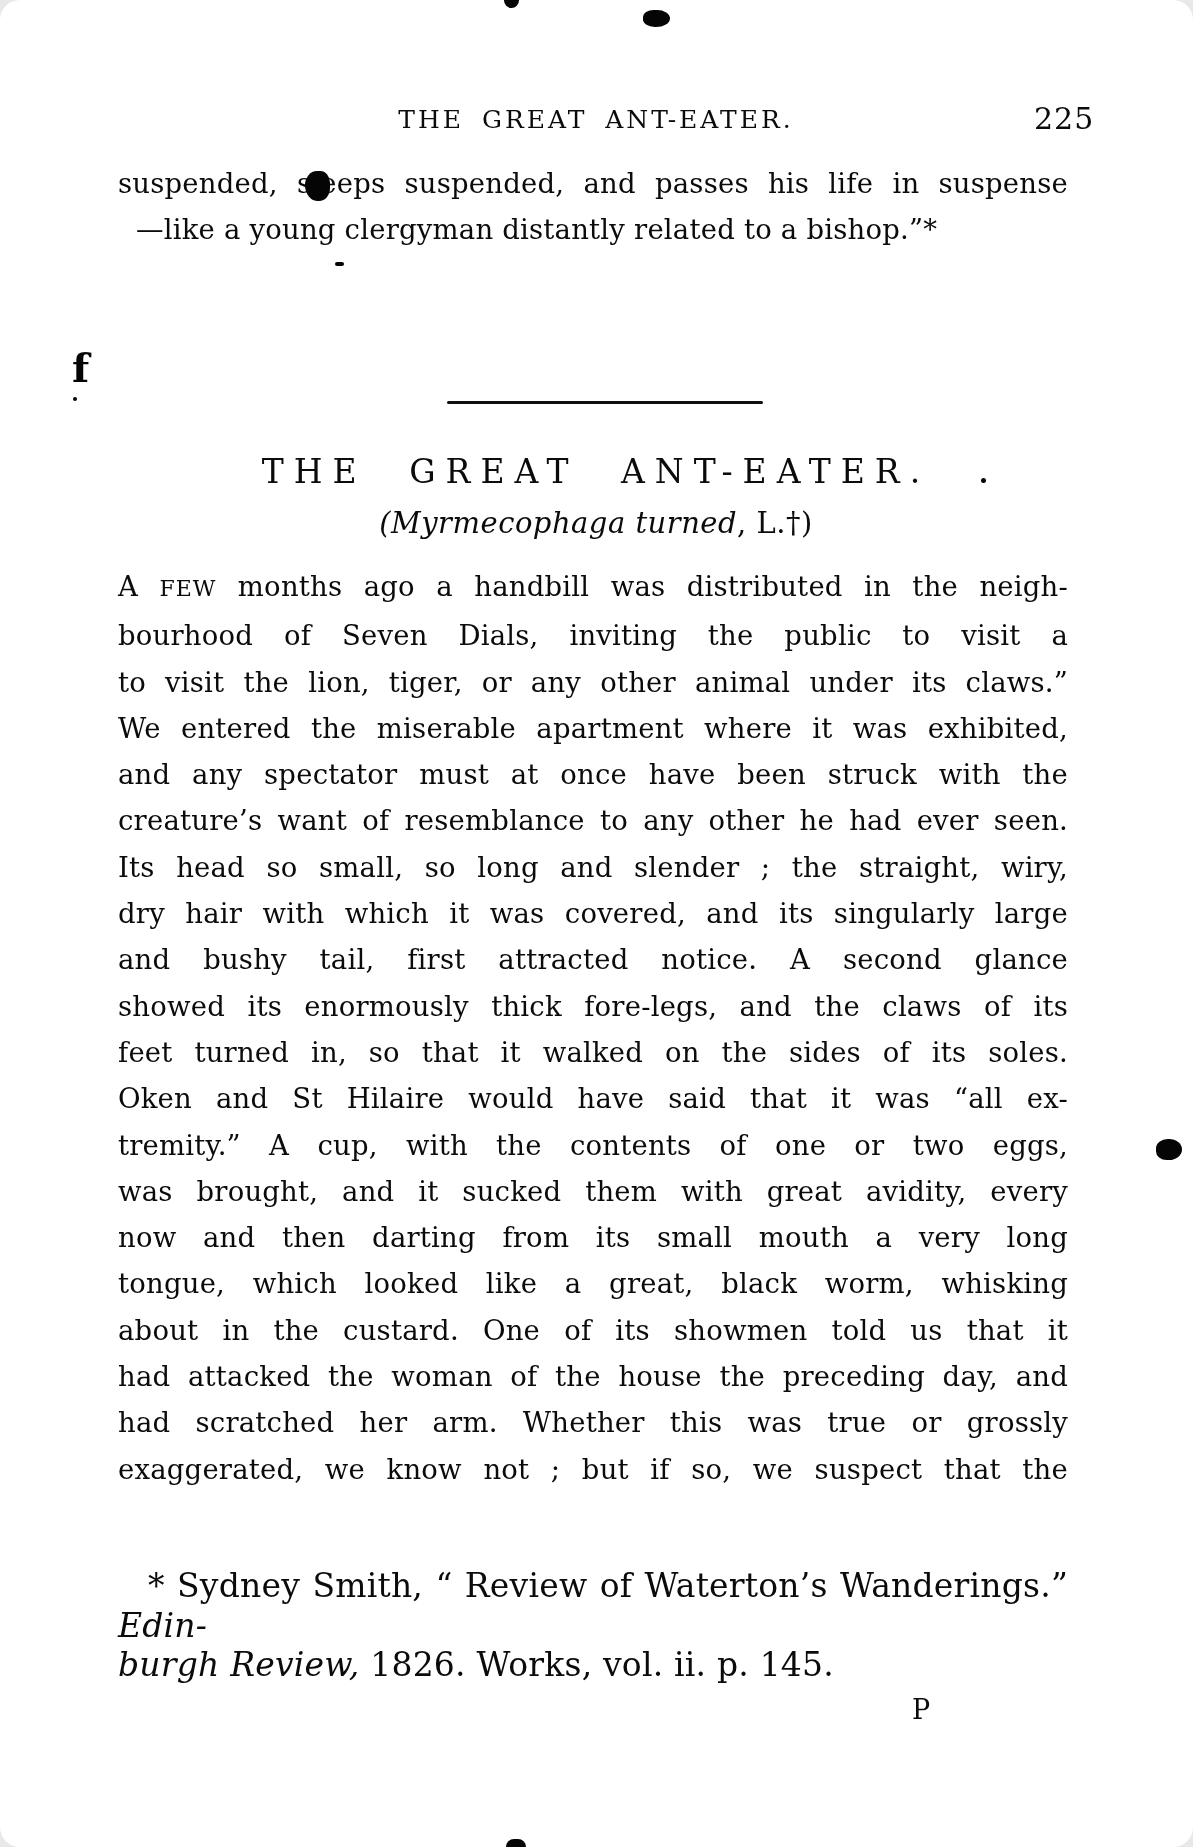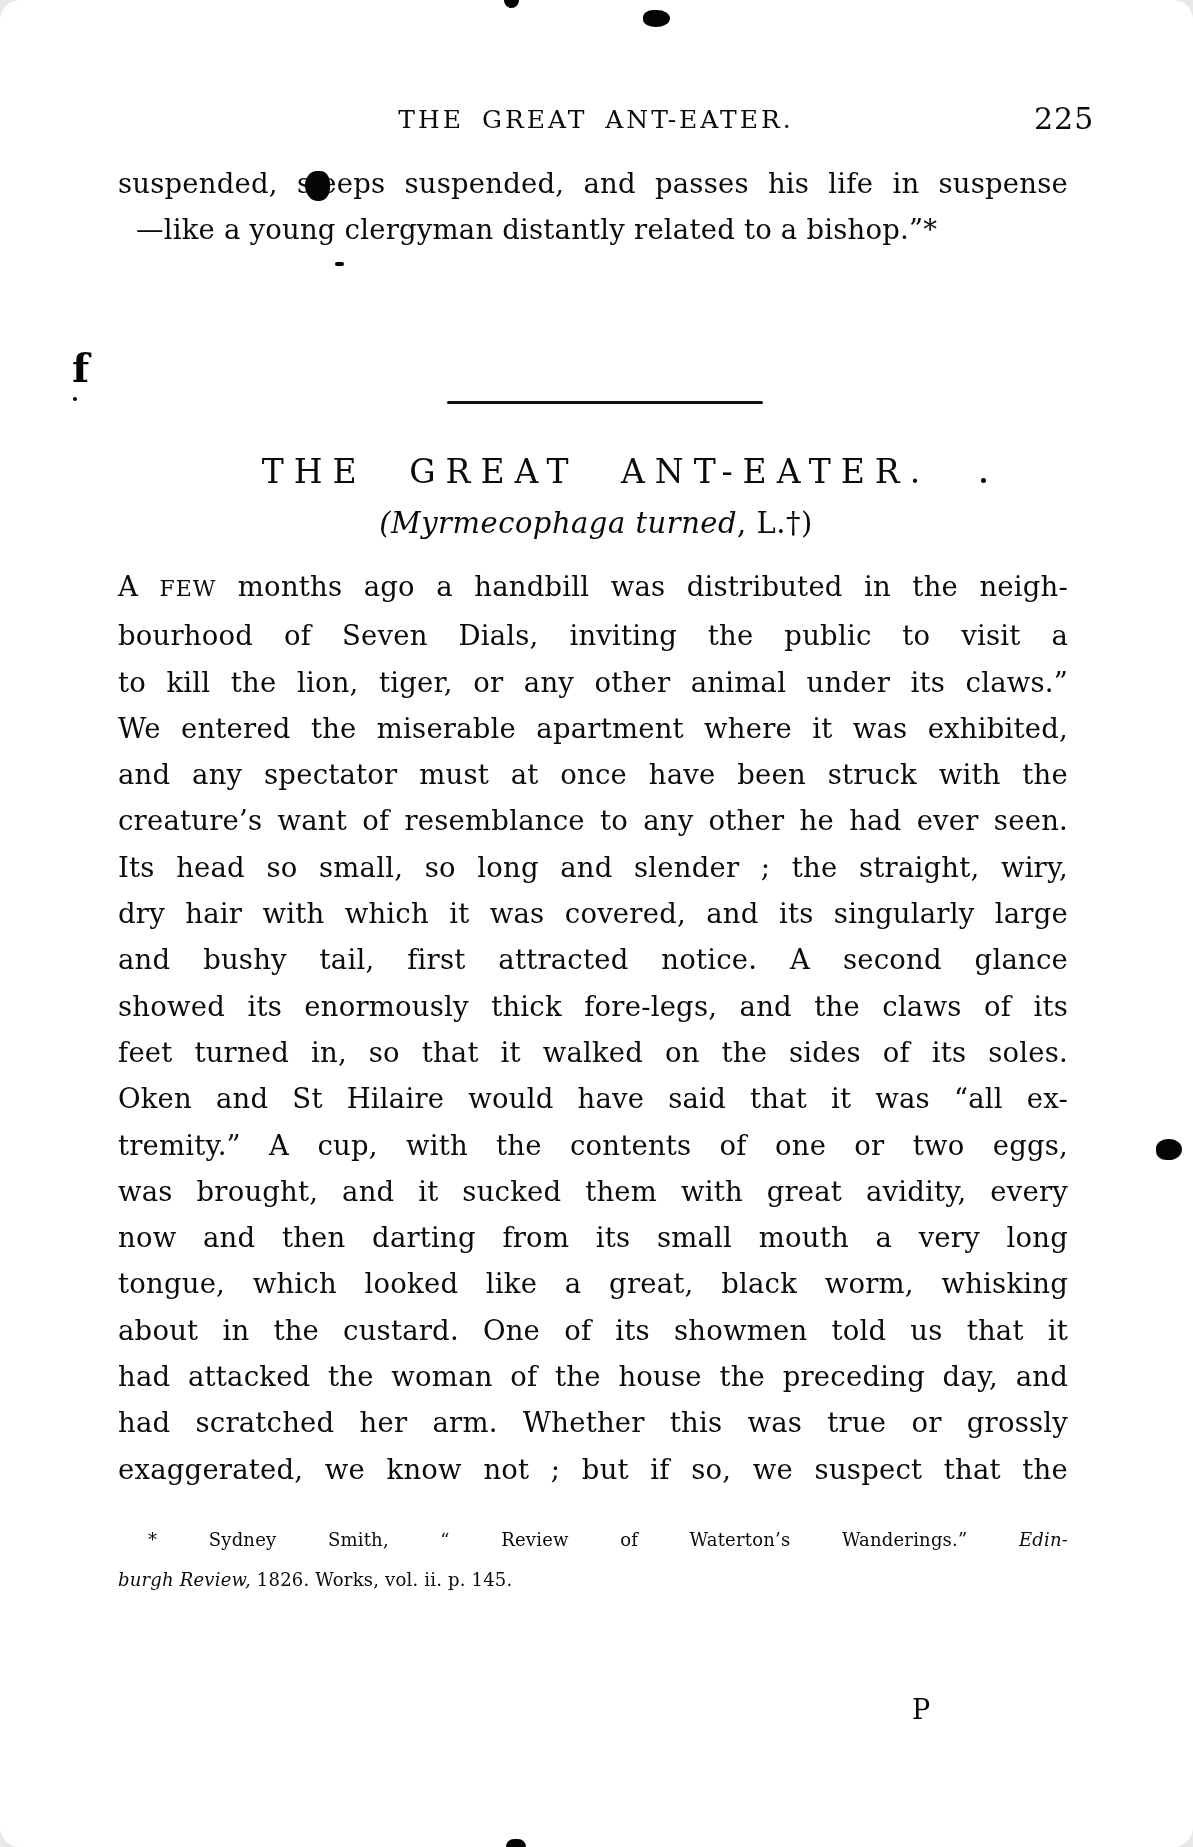--- a/index.html
+++ b/index.html
@@ -32,21 +32,21 @@
   .section-title{
     position:absolute;top:452px;left:121px;width:950px;text-align:center;
     font-size:33px;letter-spacing:10px;word-spacing:22px;
   }
   .section-subtitle{
     position:absolute;top:506px;left:121px;width:950px;text-align:center;
     font-size:29px;letter-spacing:0.5px;
   }
   .italic{font-style:italic;}
   
-  .footnotes{position:absolute;top:1520px;left:118px;width:950px;font-size:18px;}
+  .footnotes{position:absolute;top:1566px;left:118px;width:950px;font-size:33px;}
   .fline{line-height:39.5px;letter-spacing:0.2px;}
   .fline.justify{text-align:justify;text-align-last:justify;}
   .fn-indent{display:inline-block;width:30px;}
   .signature{position:absolute;top:1694px;left:912px;font-size:27px;}
   
   .mark{position:absolute;background:#050505;}
   .mark-top-dash{top:0;left:504px;width:15px;height:8px;border-radius:0 0 8px 8px;}
   .mark-top-blob{top:10px;left:643px;width:27px;height:17px;border-radius:45% 55% 60% 50%;}
   .mark-blot-sleeps{top:171px;left:305px;width:25px;height:30px;border-radius:55% 45% 50% 60%;}
   .mark-sub-dash{top:262px;left:335px;width:9px;height:4px;border-radius:2px;}
@@ -79,21 +79,21 @@
   <div class="mark mark-margin-dot"></div>
 
   <div class="divider"></div>
   <div class="section-title">THE GREAT ANT-EATER.</div>
   <div class="mark mark-title-dot"></div>
   <div class="section-subtitle"><span class="italic">(Myrmecophaga turned</span><span>, L.†)</span></div>
 
   <div class="body-para">
     <div class="tline"><span>A</span> <span class="smallcaps">FEW</span> <span>months ago a handbill was distributed in the neigh-</span></div>
     <div class="tline">bourhood of Seven Dials, inviting the public to visit a</div>
-    <div class="tline">to kill the lion, tiger, or any other animal under its claws.”</div>
+    <div class="tline">to visit the lion, tiger, or any other animal under its claws.”</div>
     <div class="tline">We entered the miserable apartment where it was exhibited,</div>
     <div class="tline">and any spectator must at once have been struck with the</div>
     <div class="tline">creature’s want of resemblance to any other he had ever seen.</div>
     <div class="tline">Its head so small, so long and slender ; the straight, wiry,</div>
     <div class="tline">dry hair with which it was covered, and its singularly large</div>
     <div class="tline">and bushy tail, first attracted notice.  A second glance</div>
     <div class="tline">showed its enormously thick fore-legs, and the claws of its</div>
     <div class="tline">feet turned in, so that it walked on the sides of its soles.</div>
     <div class="tline">Oken and St Hilaire would have said that it was “all ex-</div>
     <div class="tline">tremity.”  A cup, with the contents of one or two eggs,</div>

